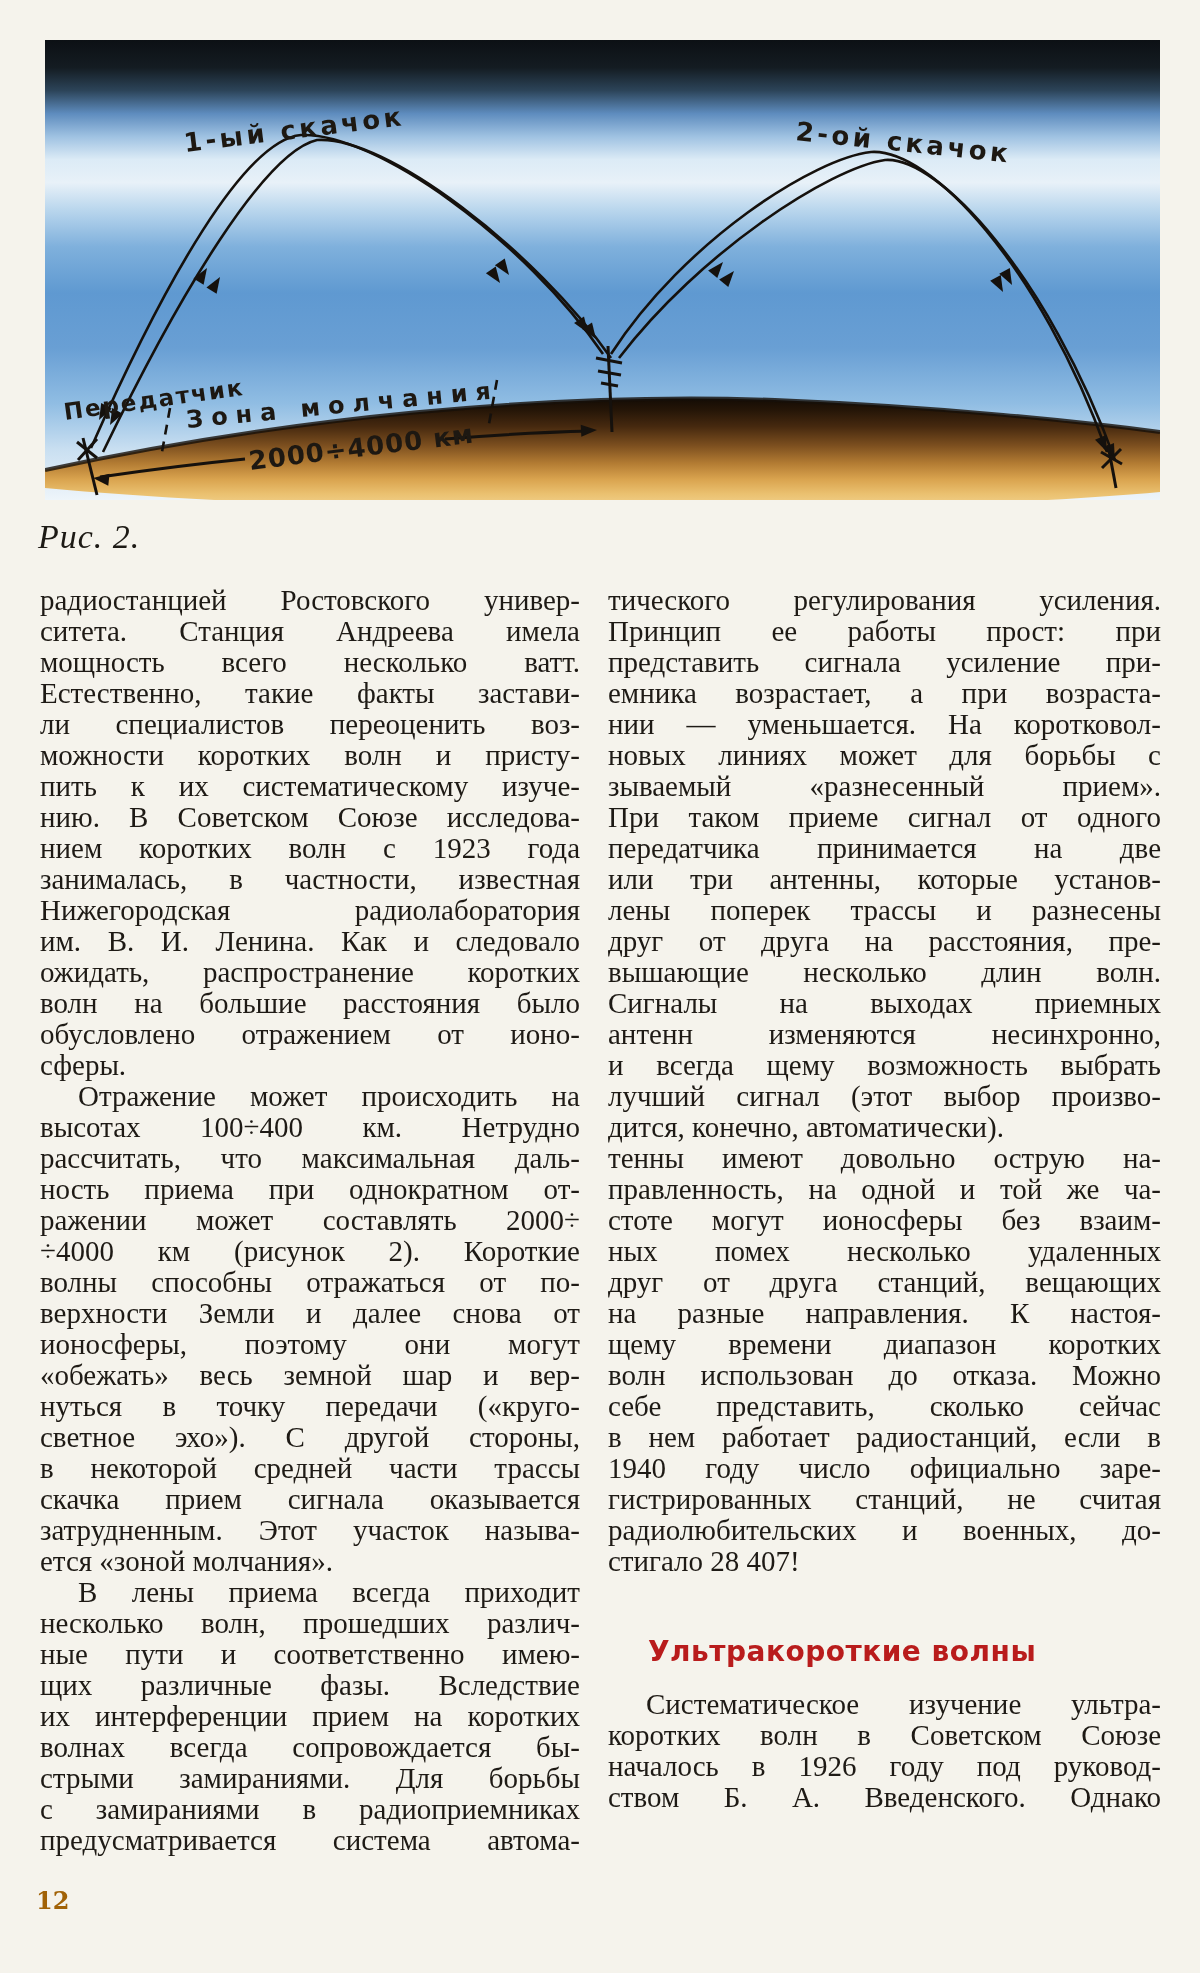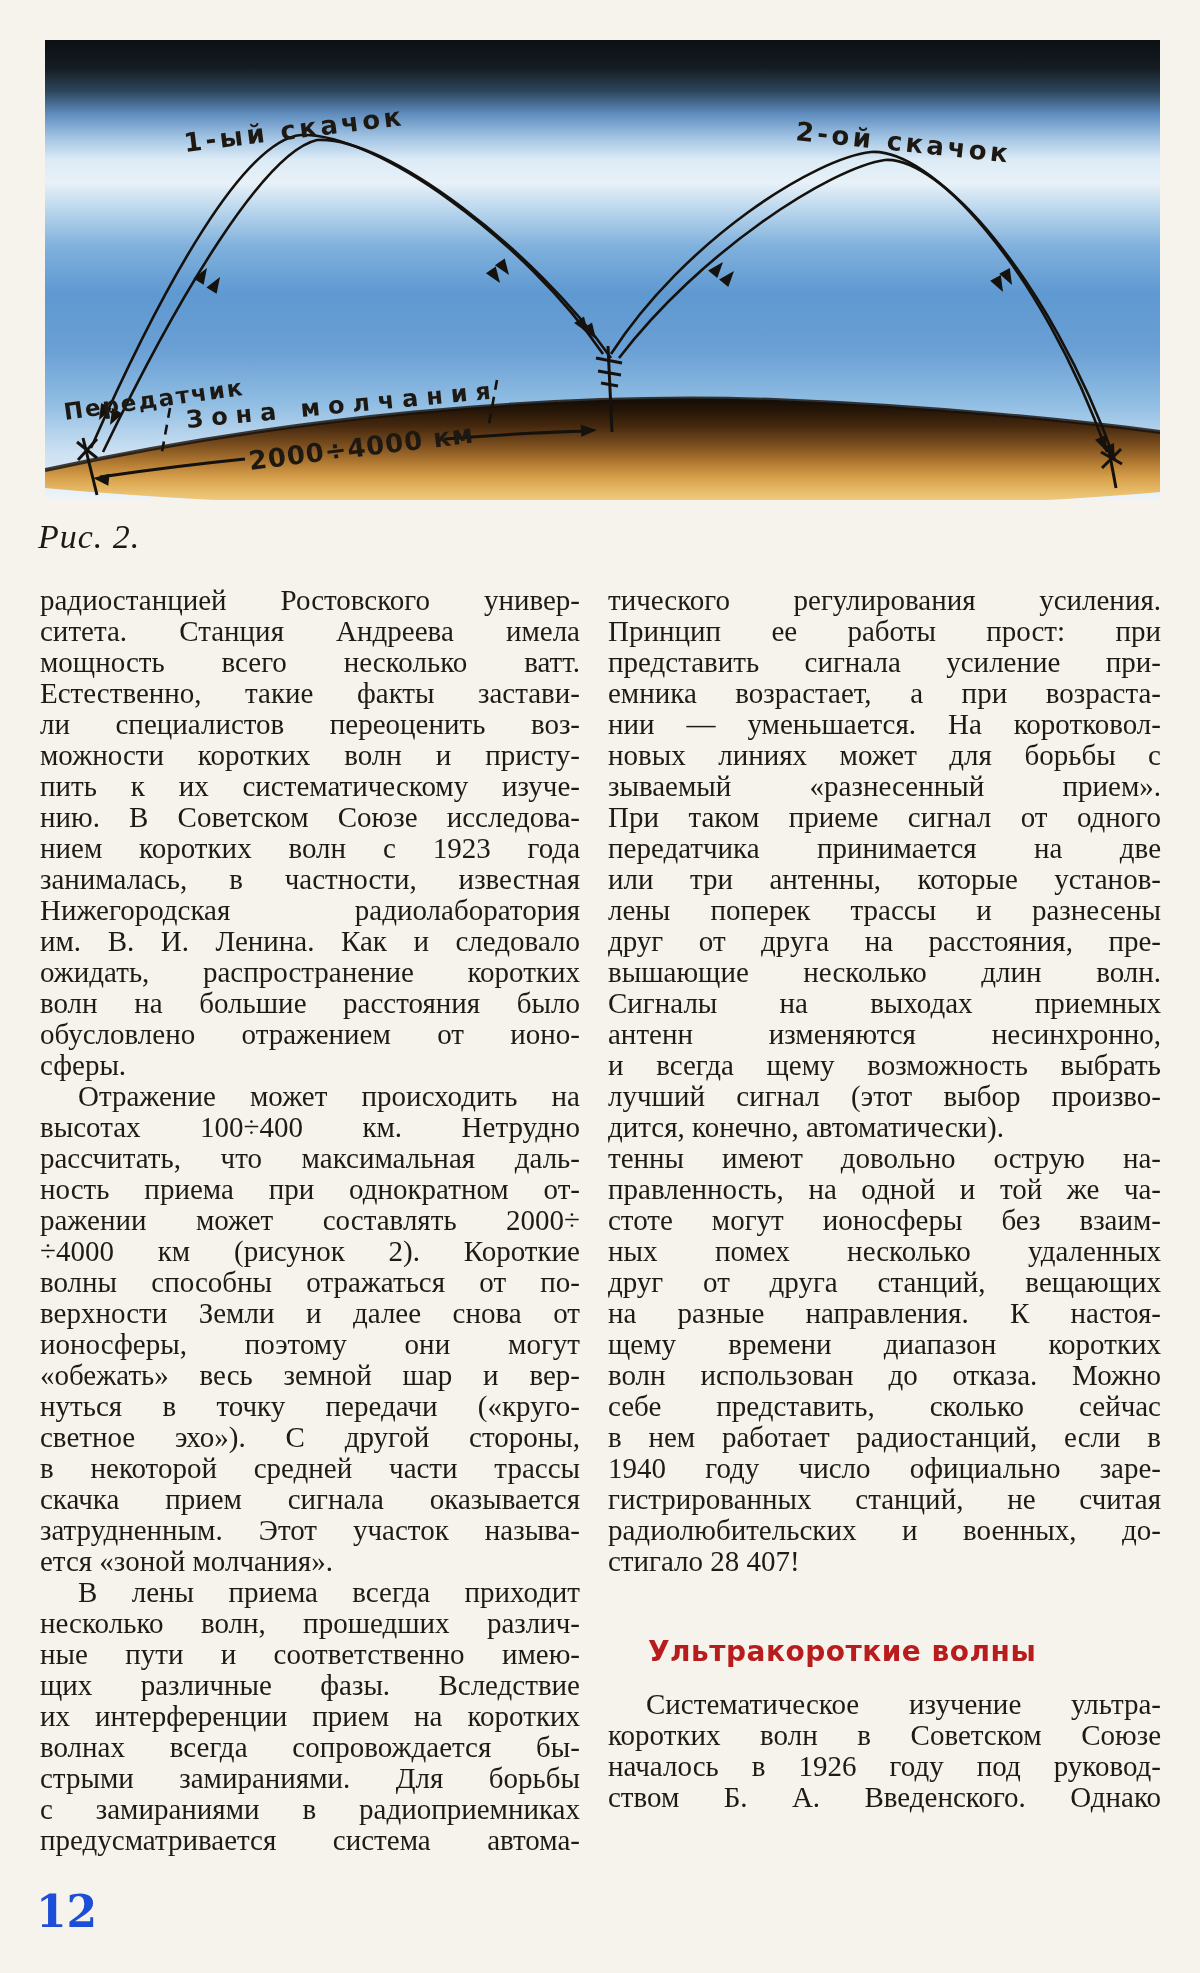--- a/index.html
+++ b/index.html
@@ -39,21 +39,21 @@
   .tline.ind{text-indent:38px;}
   .tline.endp{text-align-last:left;}
   .tline.head{
     font-family:"DejaVu Sans", sans-serif;
     font-weight:bold;font-size:28px;line-height:38px;height:38px;
     text-align-last:left;text-indent:40px;letter-spacing:0.5px;
     margin-top:56px;margin-bottom:18px;color:#b91c1c;
   }
   .page-number{
     position:absolute;left:36px;top:1886px;
-    font-weight:bold;font-size:44px;color:#1d4ed8;
+    font-weight:bold;font-size:24px;color:#a16207;
     font-family:"DejaVu Serif", serif;
   }
 </style>
 </head>
 <body>
 
 <div class="page">
 
   <div class="figure-wrap">
     <svg width="1115" height="460" viewBox="0 0 1115 460">

